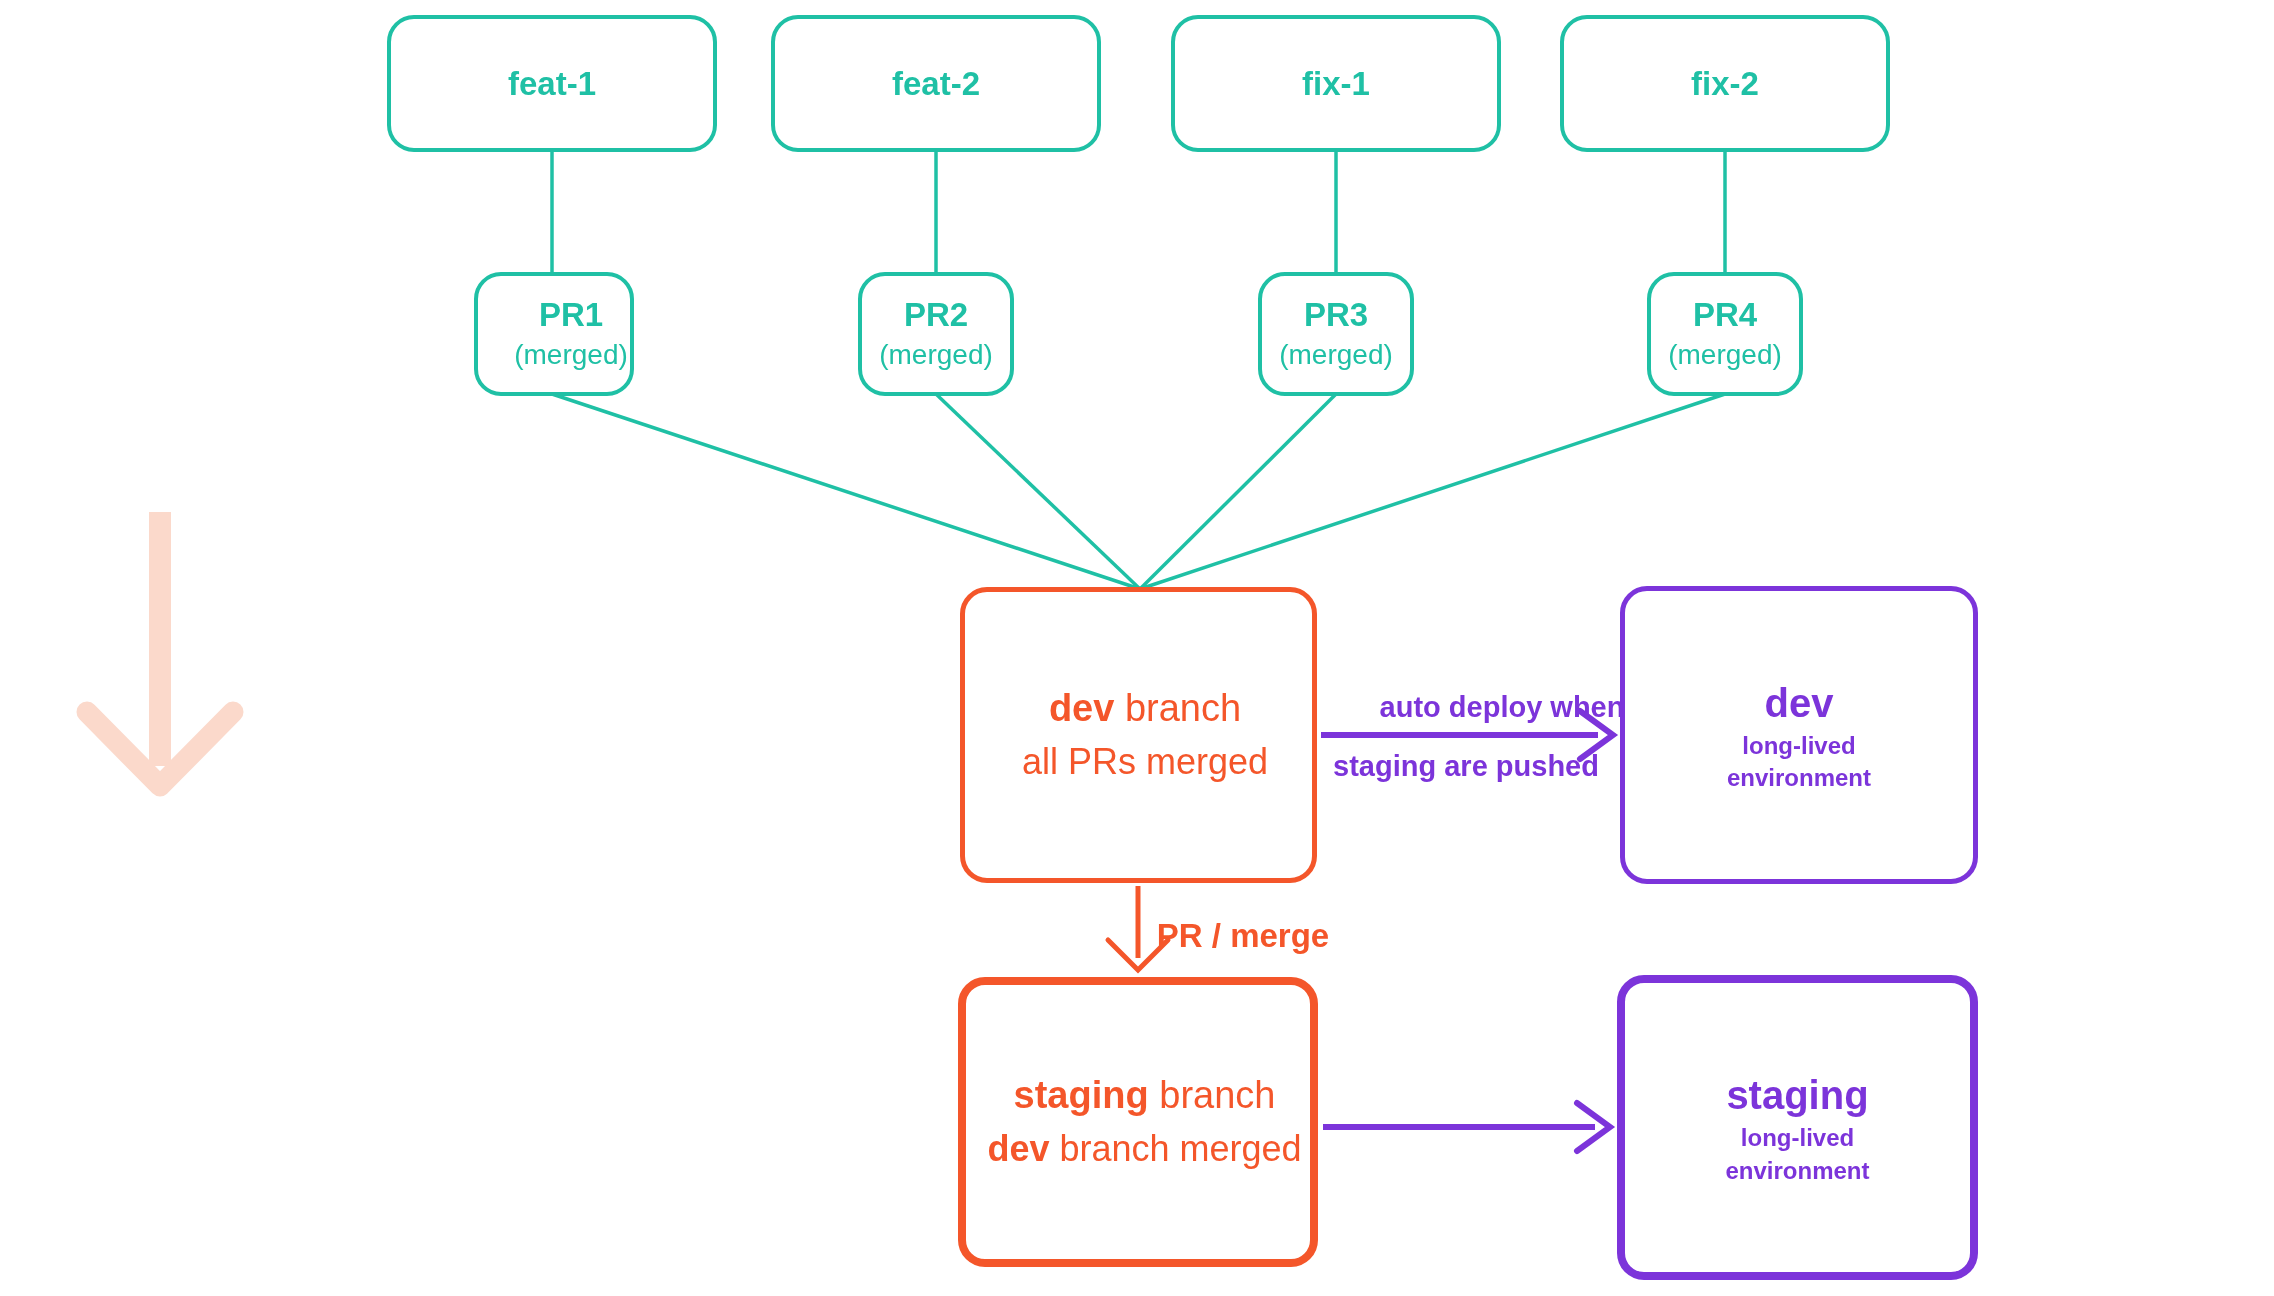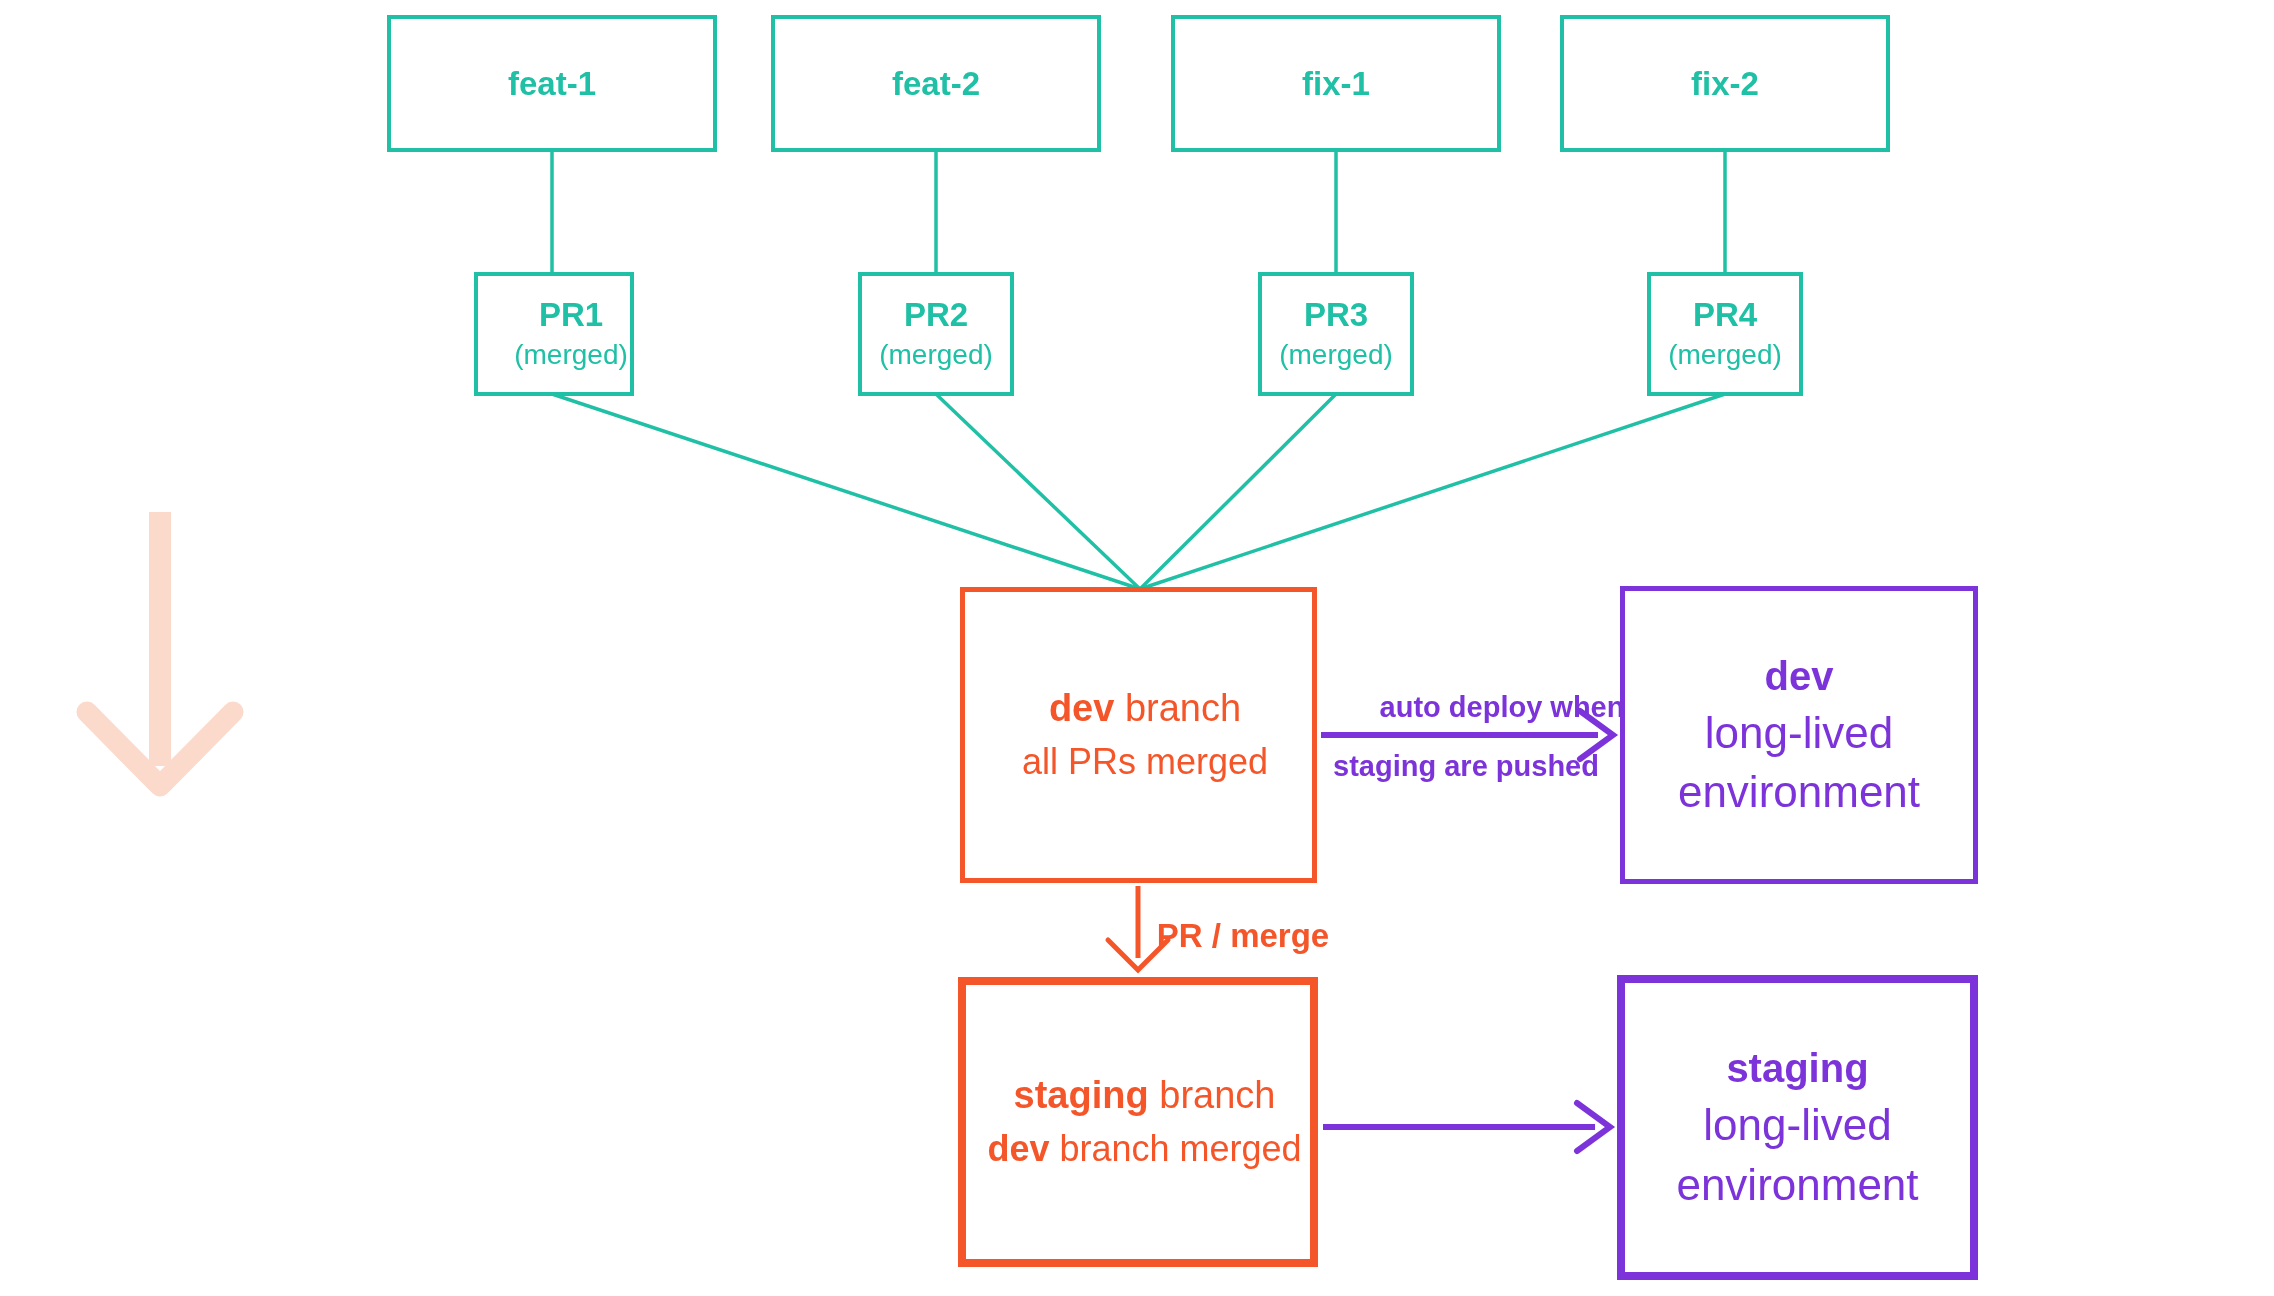--- a/index.html
+++ b/index.html
@@ -13,33 +13,34 @@
   svg.wires{position:absolute;left:0;top:0;width:2274px;height:1296px;}
   .wire-teal{stroke:var(--teal);stroke-width:3.5;fill:none;}
   .wire-orange{stroke:var(--orange);stroke-width:5;fill:none;}
   .wire-purple{stroke:var(--purple);stroke-width:6;fill:none;}
   .wire-faded{stroke:var(--faded-arrow);fill:none;}
 
   .node{
     position:absolute;box-sizing:border-box;background:#ffffff;
     display:flex;flex-direction:column;align-items:center;justify-content:center;
     text-align:center;
+    border-radius:27px;
   }
   .node.teal{border:4px solid var(--teal);color:var(--teal);}
   .node.orange{border:5px solid var(--orange);color:var(--orange);padding-left:13px;}
   .node.purple{border:5px solid var(--purple);color:var(--purple);}
   .node.thick{border-width:8px;}
 
   .branch-label{font-size:33px;font-weight:700;}
   .pr-title{font-size:33px;font-weight:700;line-height:1.3;}
   .pr-sub{font-size:28px;font-weight:400;line-height:1.3;}
   .big-line1{font-size:38px;font-weight:400;line-height:1.45;}
   .big-line2{font-size:36px;font-weight:400;line-height:1.45;}
   .env-title{font-size:40px;font-weight:700;line-height:1.35;}
-  .env-line{font-size:44px;font-weight:400;line-height:1.35;}
+  .env-line{font-size:24px;font-weight:700;line-height:1.35;}
   .b{font-weight:700;}
 
   
   .feat1{left:387px;top:15px;width:330px;height:137px;}
   .feat2{left:771px;top:15px;width:330px;height:137px;}
   .fix1{left:1171px;top:15px;width:330px;height:137px;}
   .fix2{left:1560px;top:15px;width:330px;height:137px;}
   .pr1{left:474px;top:272px;width:160px;height:124px;padding-left:34px;}
   .pr2{left:858px;top:272px;width:156px;height:124px;}
   .pr3{left:1258px;top:272px;width:156px;height:124px;}

